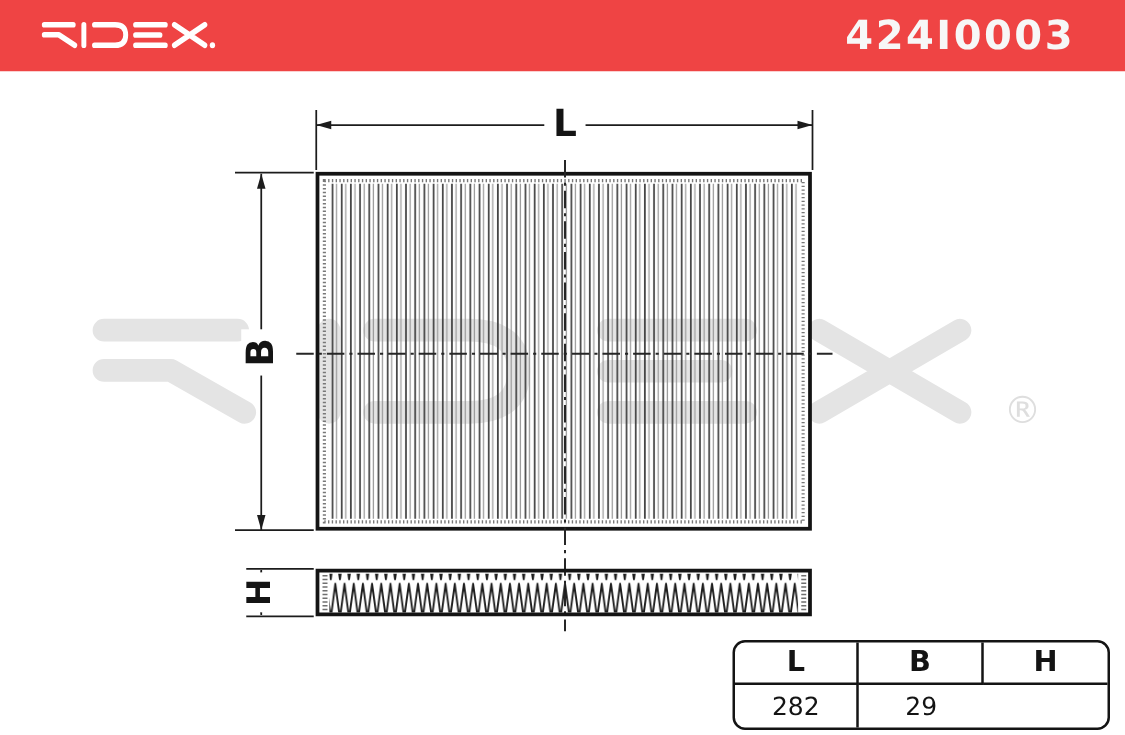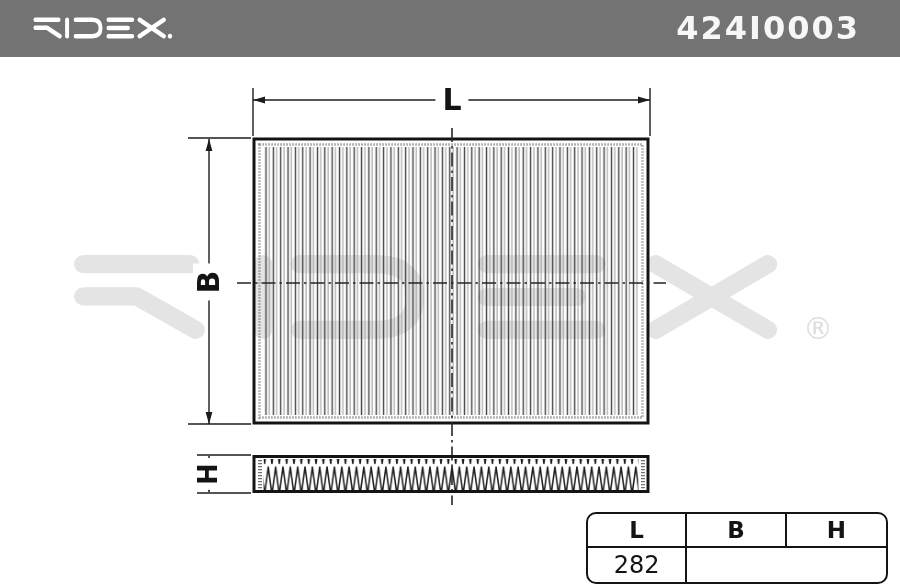--- a/index.html
+++ b/index.html
@@ -2,21 +2,21 @@
 <html><head>
 <meta charset="utf-8">
 <style>
   html,body{margin:0;padding:0;background:#fff;}
   .stage{
     position:relative;width:900px;height:588px;overflow:hidden;
     background:#ffffff;font-family:"DejaVu Sans","Liberation Sans",sans-serif;
   }
   
   .topbar{
-    position:absolute;left:0;top:0;width:900px;height:57px;background:#737373;
+    position:absolute;left:0;top:0;width:900px;height:57px;background:#ef4444;
   }
   .logo-svg{position:absolute;left:33px;top:17px;width:140px;height:22px;}
   .part-number{
     position:absolute;right:40px;top:9px;color:#f7f7f7;
     font-size:32px;font-weight:bold;letter-spacing:2px;line-height:38px;
   }
   
   .watermark{position:absolute;left:0;top:57px;width:900px;height:531px;z-index:1;}
   .wm-svg{position:absolute;left:72px;top:196px;width:710px;height:88px;}
   .wm-reg{
@@ -36,21 +36,21 @@
   
   .dim-table{
     position:absolute;left:586px;top:512px;width:302px;height:72px;z-index:3;
     background:#ffffff;border:2.5px solid #141414;border-radius:10px;
     display:grid;grid-template-columns:1fr 1fr 1fr;grid-template-rows:1fr 1fr;
     box-sizing:border-box;color:#141414;
   }
   .dim-table .cell{
     display:flex;align-items:center;justify-content:center;
     border-color:#141414;border-style:solid;border-width:0;
-    font-size:24px;
+    font-size:20px;
   }
   .dim-table .head{font-weight:bold;font-size:23px;border-bottom-width:2px;}
   .dim-table .c0,.dim-table .c1{border-right-width:2px;}
 </style>
 </head>
 <body>
 
 <div class="stage">
 
   <svg width="0" height="0" style="position:absolute" aria-hidden="true">
@@ -154,15 +154,16 @@
 
   <span class="dim-label" style="left:452px;top:100px;">L</span>
   <span class="dim-label rot" style="left:209px;top:282px;">B</span>
   <span class="dim-label rot small" style="left:208px;top:474px;">H</span>
 
   <div class="dim-table">
     <div class="cell head c0">L</div>
     <div class="cell head c1">B</div>
     <div class="cell head c2">H</div>
     <div class="cell c0">282</div>
+    <div class="cell c2">29</div>
   </div>
 
 </div>
 
 </body></html>

